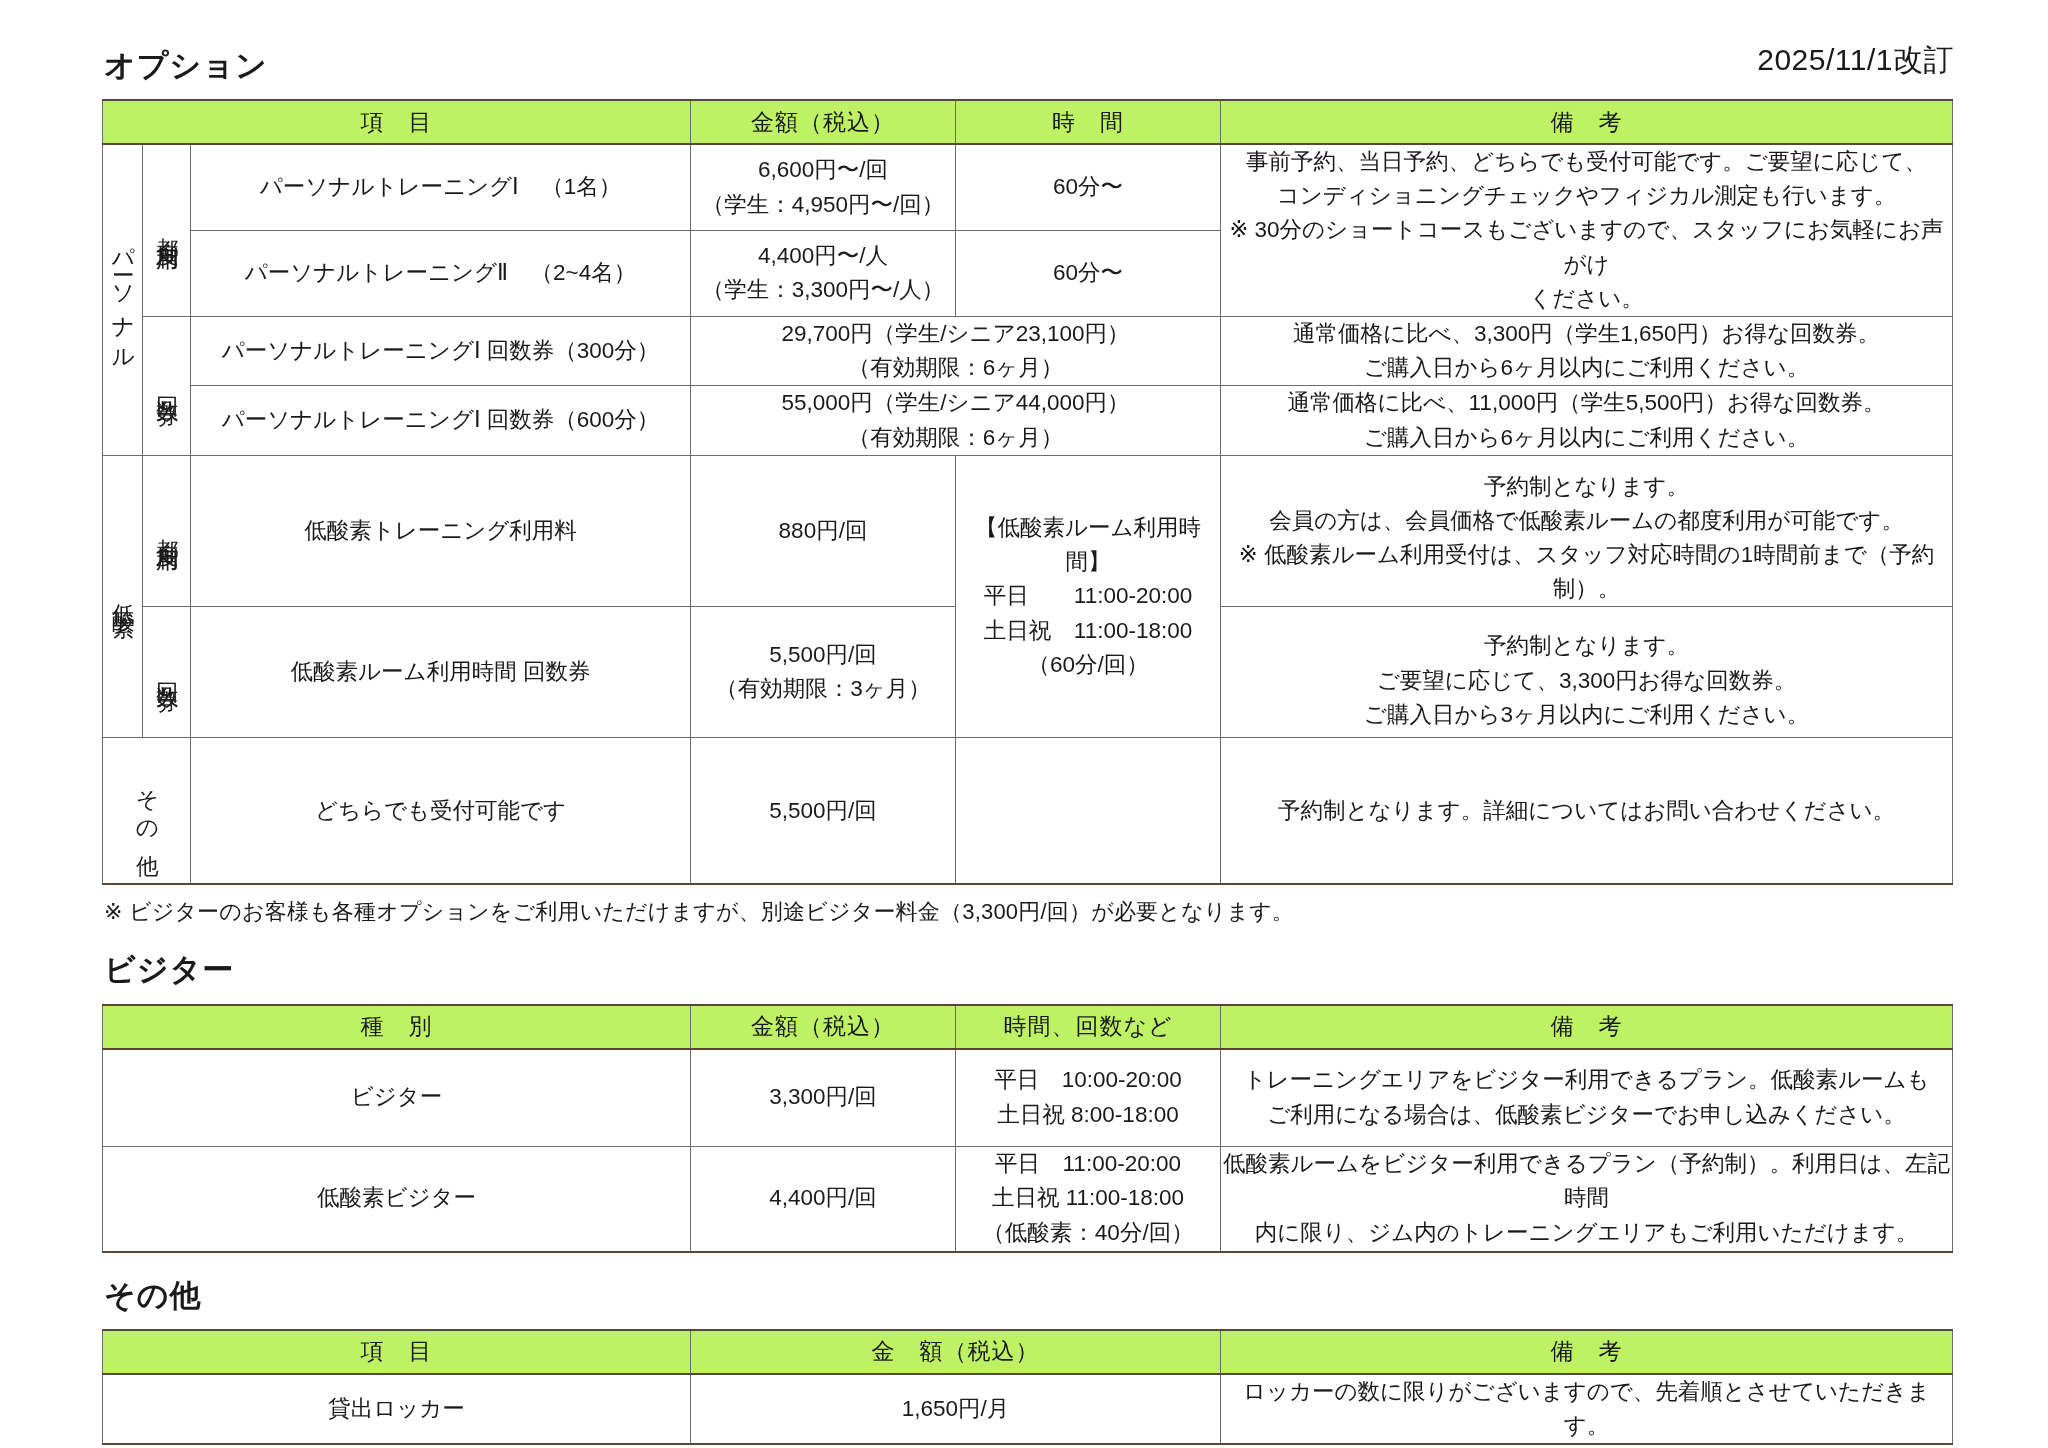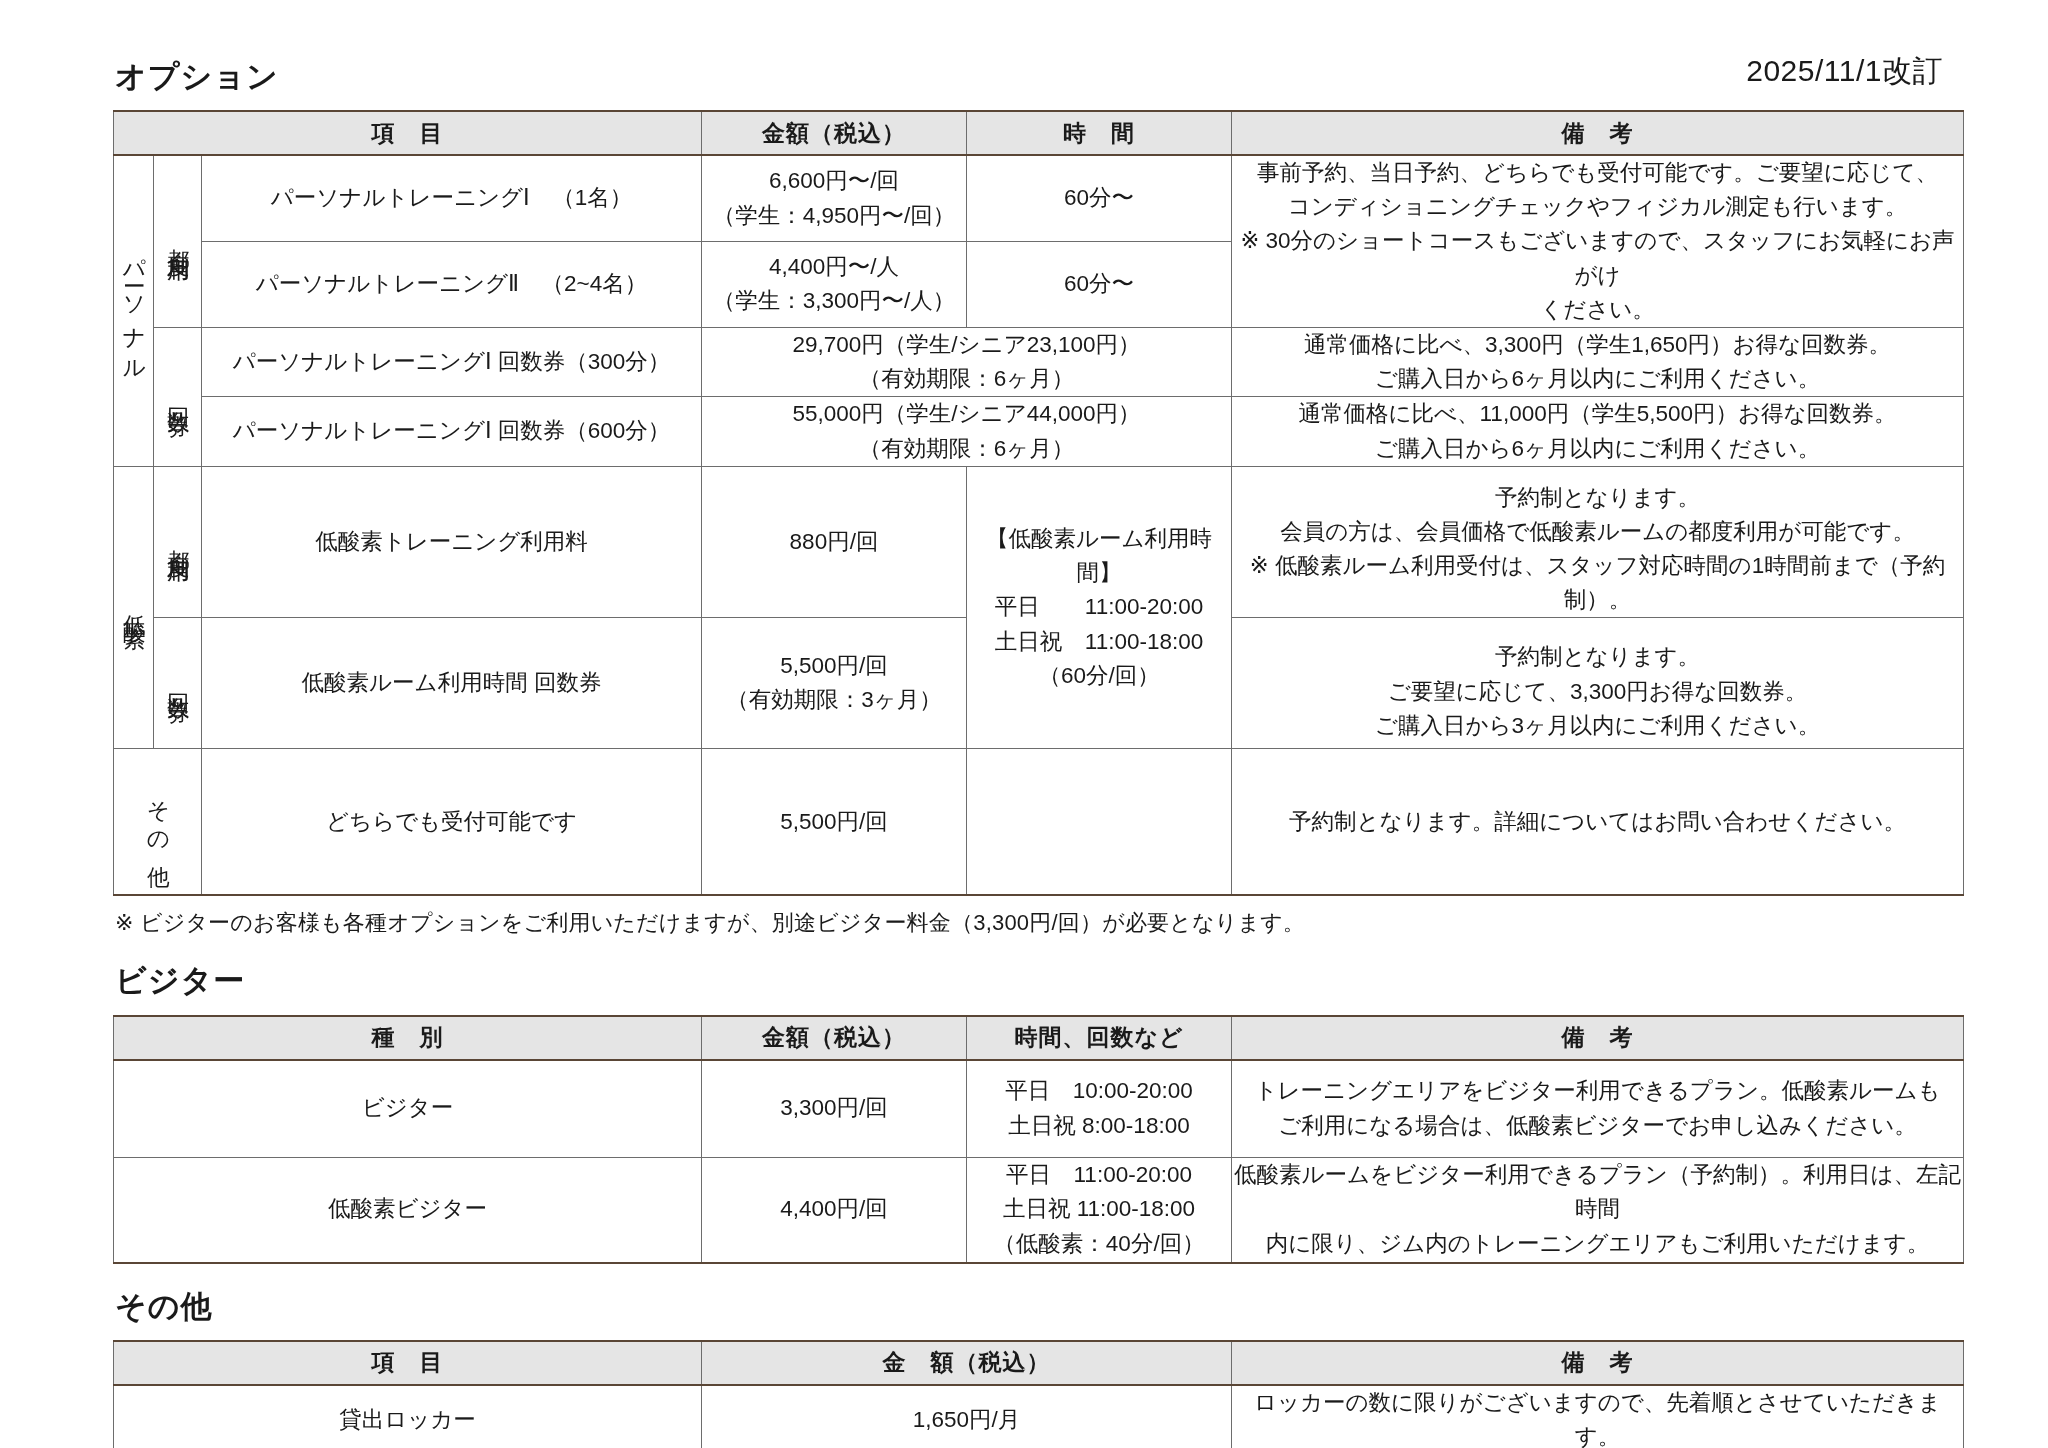--- a/index.html
+++ b/index.html
@@ -12,21 +12,21 @@
     width: 2048px;
     height: 1448px;
     font-family: "Liberation Sans", "DejaVu Sans", sans-serif;
     color: #231f20;
     overflow: hidden;
   }
   .page {
     position: relative;
     width: 2048px;
     height: 1448px;
-    padding: 15px;
+    padding: 4px;
     box-sizing: border-box;
   }
 
   
   .head-row {
     display: flex;
     align-items: flex-end;
     justify-content: space-between;
     margin: 0 90px 0 100px;
   }
@@ -51,26 +51,26 @@
     margin-left: 98px;
     background: #fff;
   }
   table.grid td, table.grid th {
     border: 1px solid #6d6d6d;
     padding: 0;
     vertical-align: middle;
     font-weight: normal;
   }
   table.grid thead th {
-    background: #e5e5e5;
+    background: #bef264;
     border-top: 2px solid #5a4636;
     border-bottom: 2px solid #5a4636;
     height: 42px;
     font-size: 23px;
-    font-weight: bold;
+    font-weight: normal;
     letter-spacing: 1px;
     color: #1a1a1a;
   }
   table.grid.opt { border-top: 2px solid #5a4636; border-bottom: 2px solid #5a4636;}
 
   .cell {
     padding: 8px 14px;
     font-size: 22.5px;
     line-height: 1.52;
     color: #1a1a1a;

